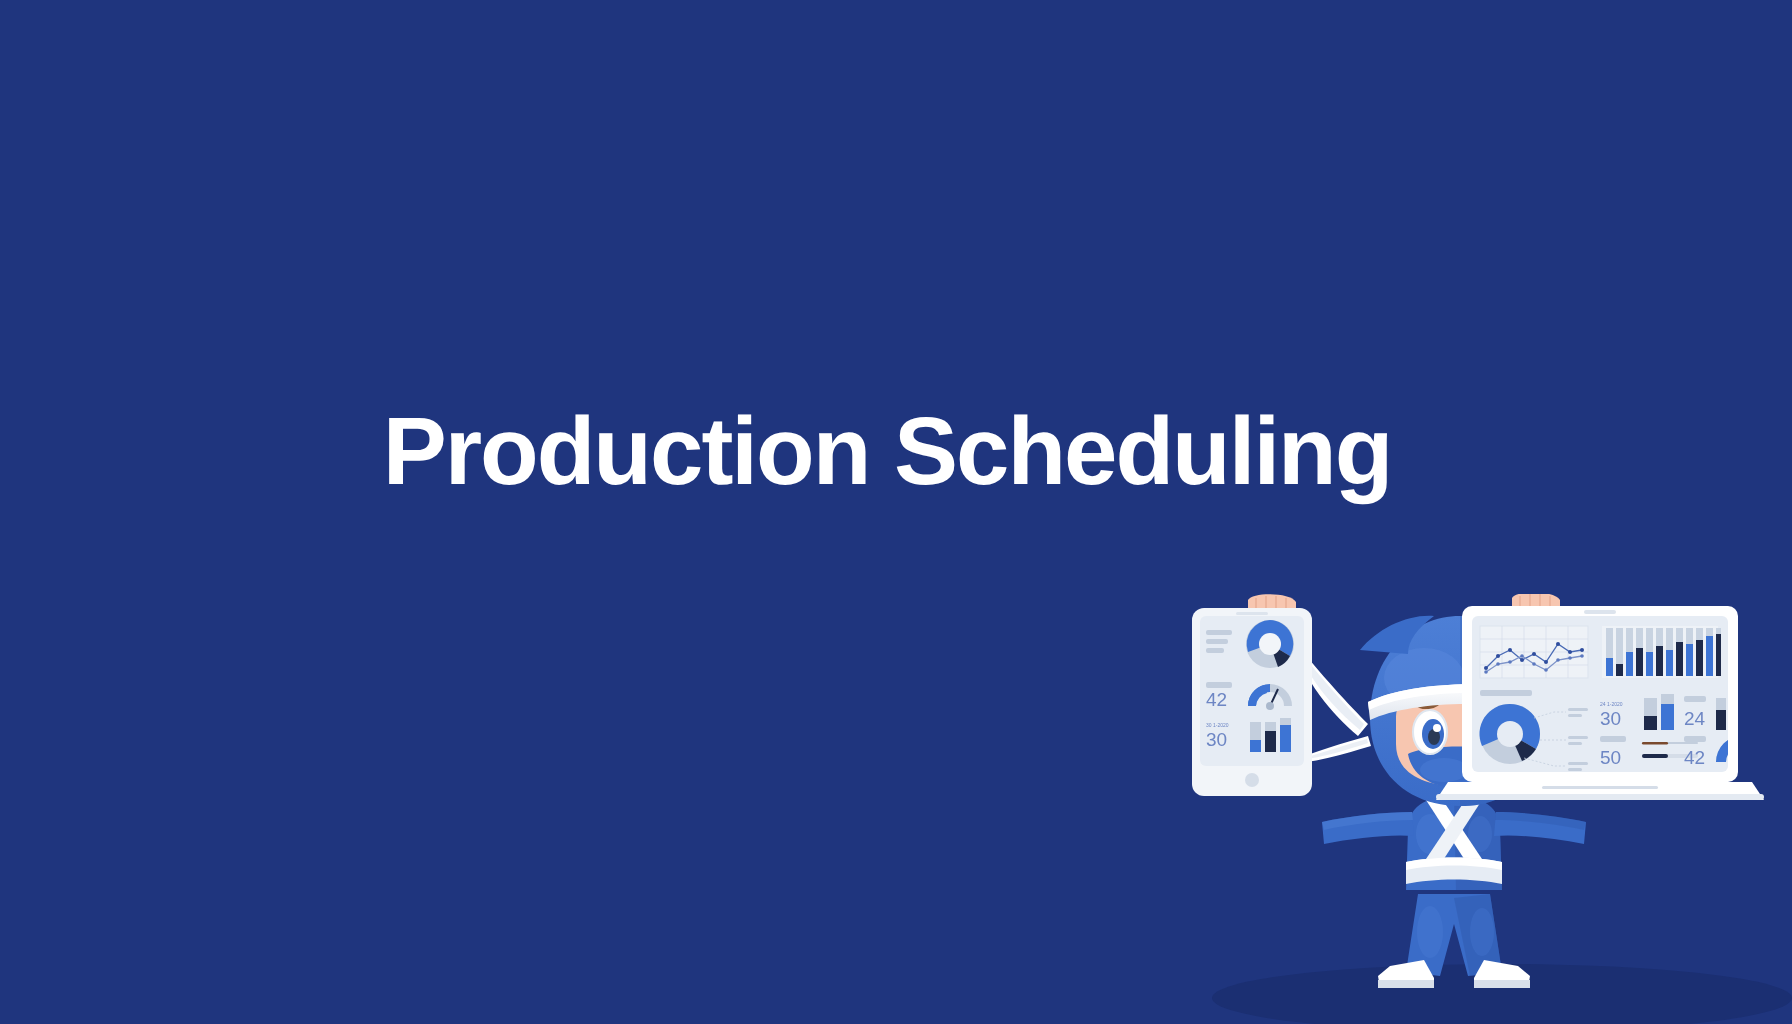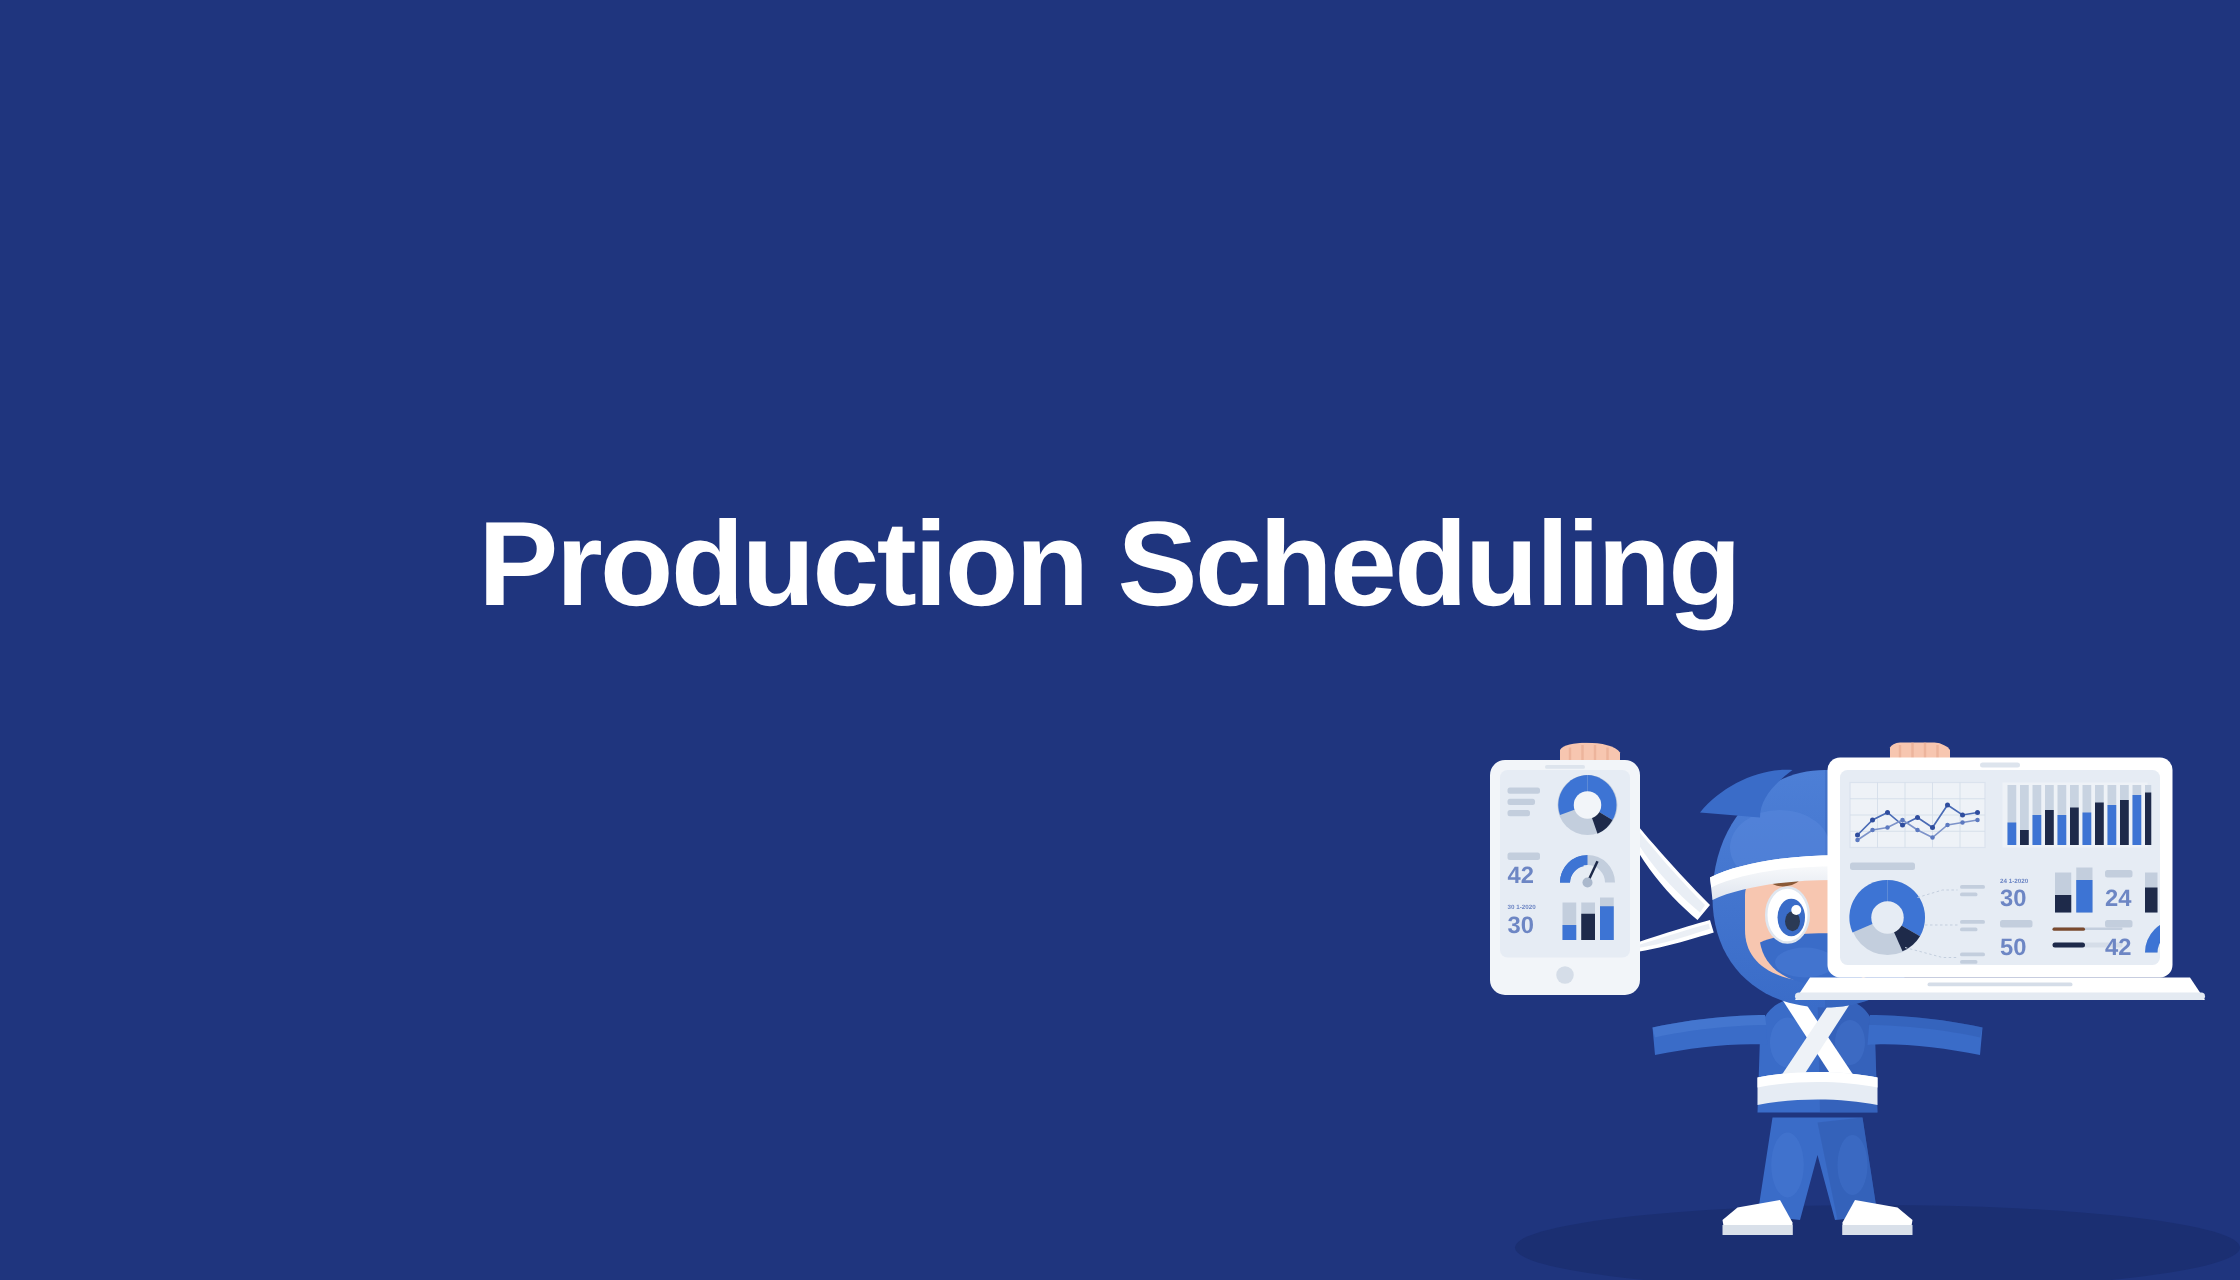--- a/index.html
+++ b/index.html
@@ -46,21 +46,20 @@
     text-rendering: geometricPrecision;
   }
 
   
   .illustration {
     position: absolute;
     right: 0px;
     bottom: 0px;
     width: 620px;
     height: 430px;
-    font-weight: bold;
   }
   .illustration svg {
     display: block;
     width: 620px;
     height: 430px;
   }
 </style>
 </head>
 <body>
 

